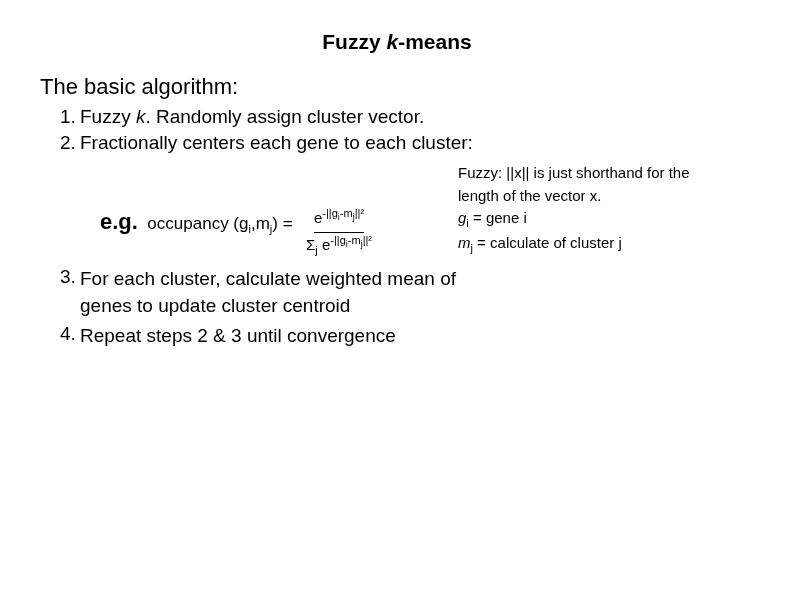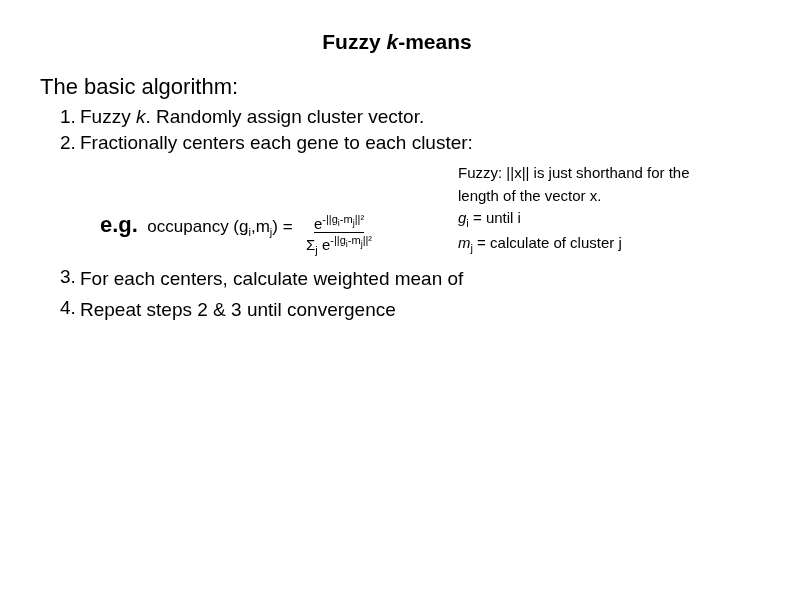--- a/index.html
+++ b/index.html
@@ -66,21 +66,21 @@
     .formula-fraction {
       display: inline-flex;
       flex-direction: column;
       align-items: center;
       vertical-align: middle;
       font-size: 15px;
       margin-left: 4px;
     }
     .formula-numerator {
       border-bottom: 1.5px solid #000;
-      padding-bottom: 0;
+      padding-bottom: 6px;
       white-space: nowrap;
       margin-top: 14px;
     }
     .formula-denominator {
       padding-top: 1px;
       white-space: nowrap;
     }
     sup {
       font-size: 11px;
       vertical-align: super;
@@ -136,29 +136,30 @@
         &nbsp;occupancy (g<sub>i</sub>,m<sub>j</sub>) =&nbsp;
       </span>
       <span class="formula-fraction">
         <span class="formula-numerator">e<sup>-||g<sub style="font-size:9px;">i</sub>-m<sub style="font-size:9px;">j</sub>||²</sup></span>
         <span class="formula-denominator">Σ<sub>j</sub> e<sup>-||g<sub style="font-size:9px;">i</sub>-m<sub style="font-size:9px;">j</sub>||²</sup></span>
       </span>
     </div>
     <div class="note-box">
       <span>Fuzzy:  ||x||  is just shorthand for the</span><br>
       <span>length of the vector x.</span><br>
-      <span><em>g</em><sub>i</sub><span> = until i</span></span><br>
+      <span><em>g</em><sub>i</sub><span> = gene i</span></span><br>
       <span><em>m</em><sub>j</sub><span> = calculate of cluster j</span></span>
     </div>
   </div>
 
   <div class="step-large" style="margin-top:10px;">
     <span class="step-num">3.</span>
     <span class="step-large-content">
-      <span>For each centers, calculate weighted mean of</span><br>
+      <span>For each cluster, calculate weighted mean of</span><br>
+      <span>genes to update cluster centroid</span>
     </span>
   </div>
 
   <div class="step-large" style="margin-top:4px;">
     <span class="step-num">4.</span>
     <span class="step-large-content">Repeat steps 2 &amp; 3 until convergence</span>
   </div>
 
 </div>
 

